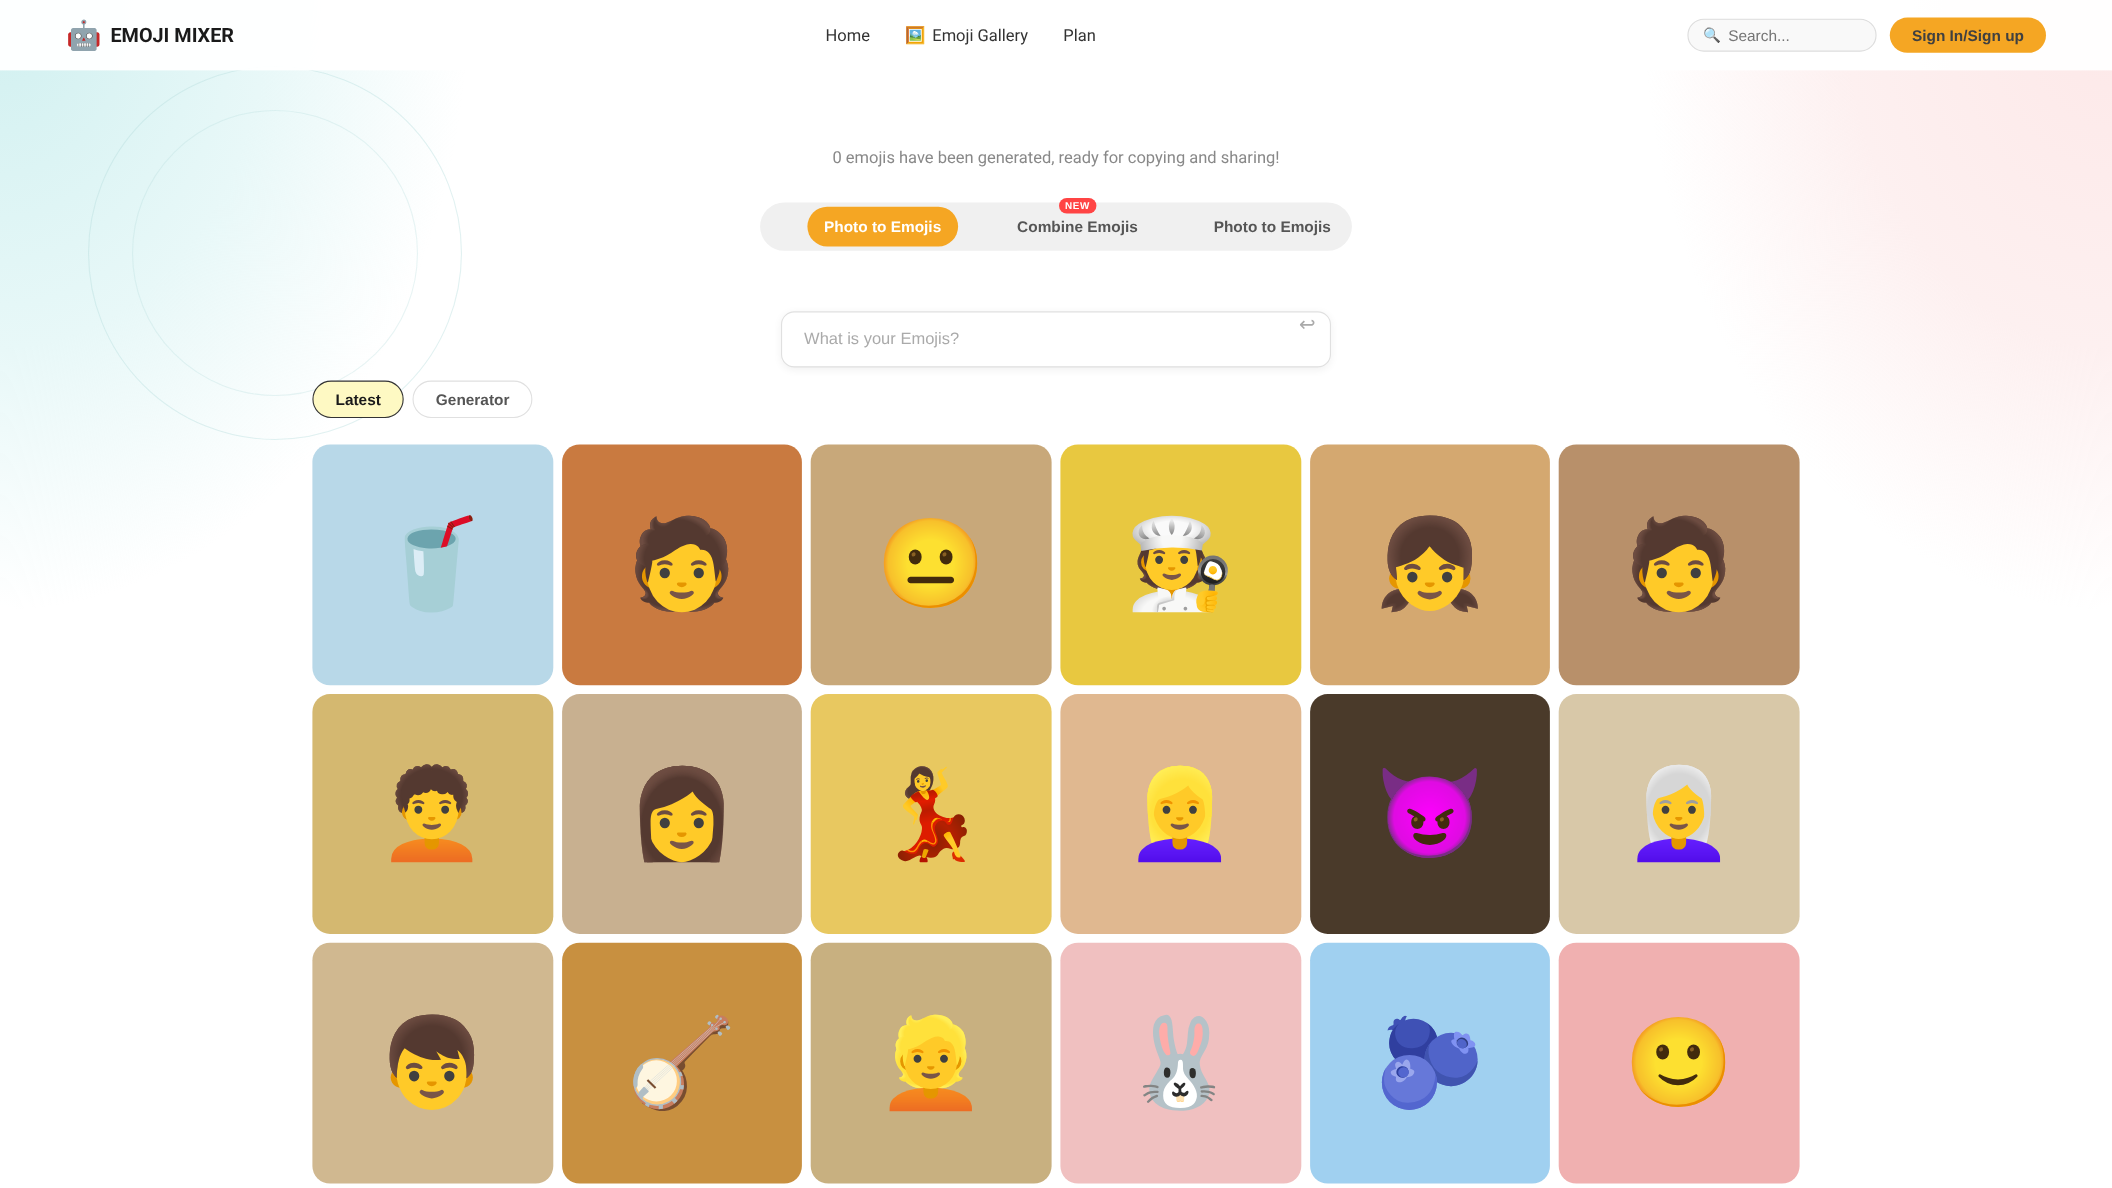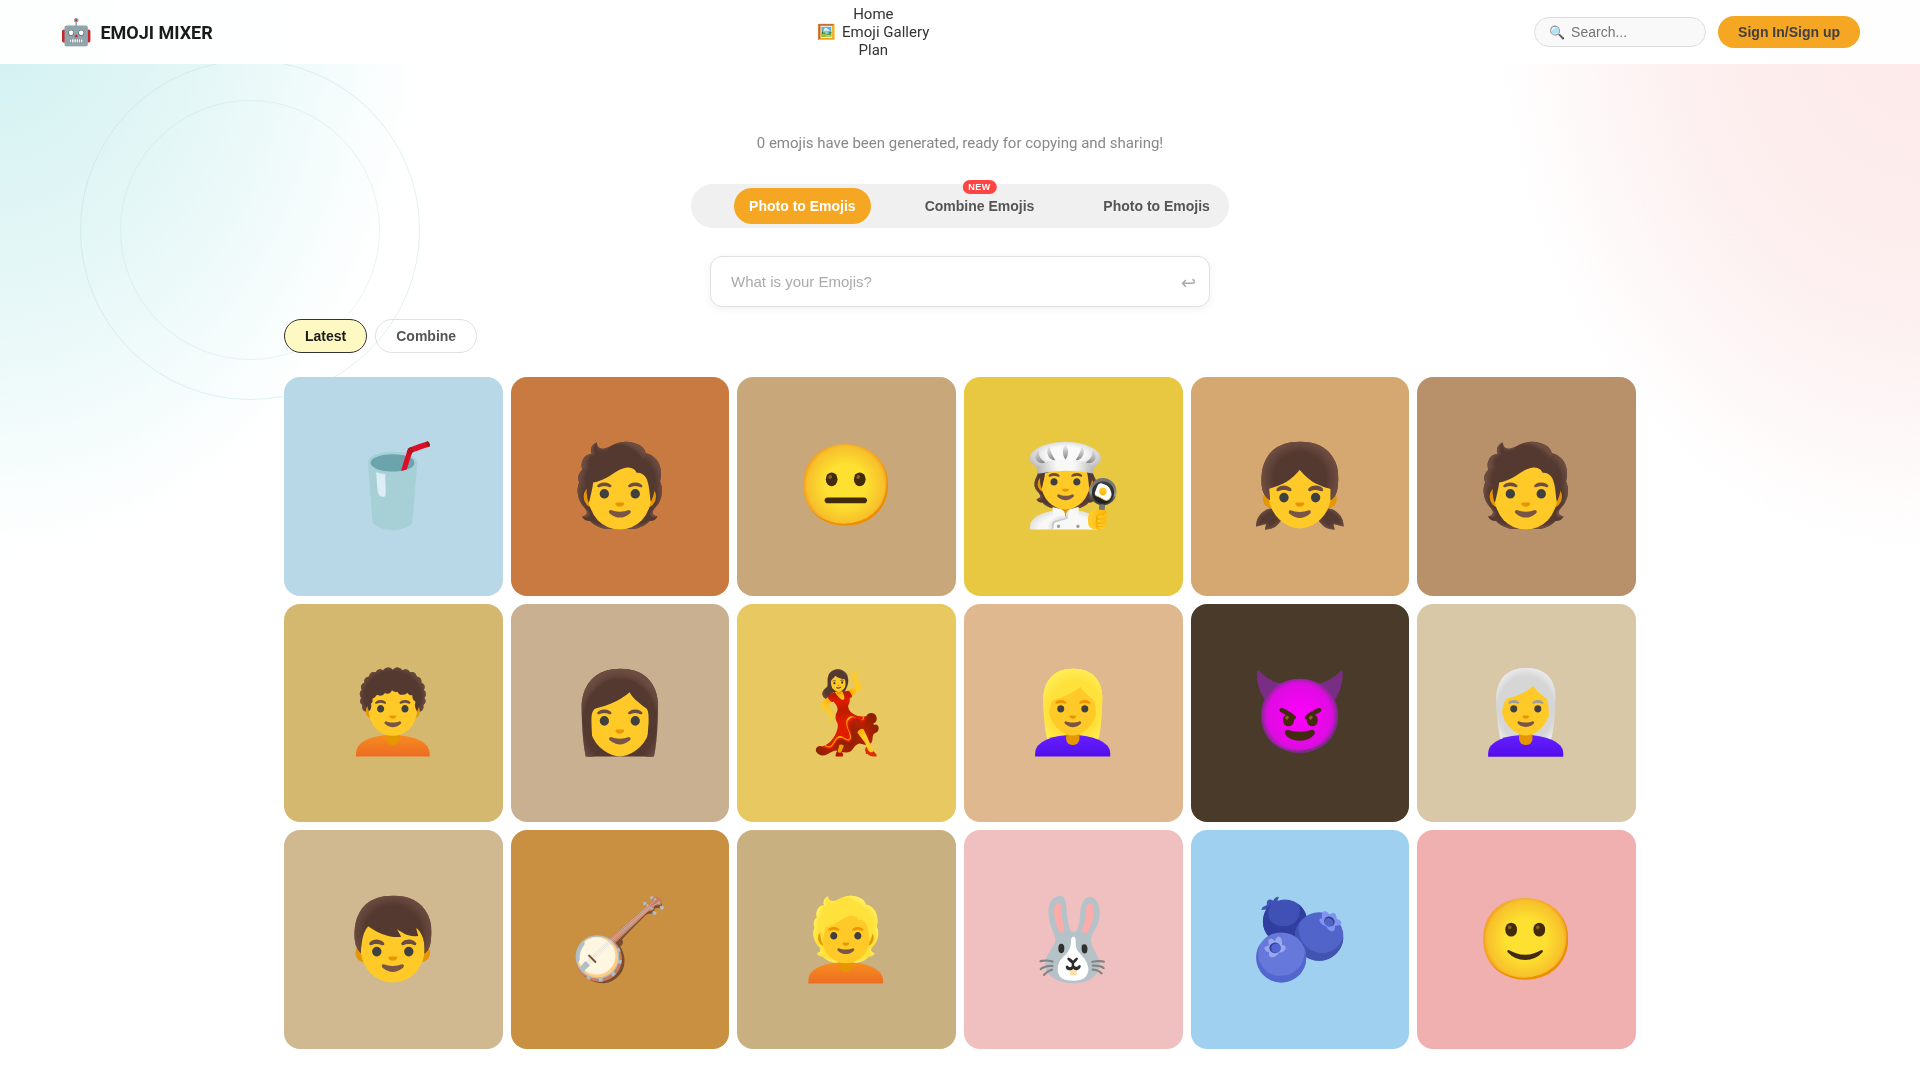--- a/index.html
+++ b/index.html
@@ -63,21 +63,21 @@
       font-size: 18px;
       color: #1a1a1a;
       text-decoration: none;
     }
     .nav-logo-icon {
       font-size: 26px;
     }
     .nav-links {
       display: flex;
       align-items: center;
-      flex-direction: column;
+      gap: 32px;
     }
     .nav-link {
       font-size: 15px;
       color: #333;
       text-decoration: none;
       cursor: pointer;
       display: flex;
       align-items: center;
       gap: 6px;
     }
@@ -191,20 +191,21 @@
     .emoji-input {
       width: 100%;
       padding: 16px 48px 16px 20px;
       border: 1.5px solid #e0e0e0;
       border-radius: 12px;
       font-size: 15px;
       outline: none;
       color: #333;
       background: #fff;
       box-shadow: 0 2px 8px rgba(0,0,0,0.06);
+      margin-top: 27px;
     }
     .emoji-input::placeholder { color: #aaa; }
     .enter-icon {
       position: absolute;
       right: 14px;
       top: 50%;
       transform: translateY(-50%);
       color: #aaa;
       font-size: 18px;
       cursor: pointer;
@@ -329,21 +330,21 @@
 
   
   <div class="input-wrapper">
     <input type="text" class="emoji-input" placeholder="What is your Emojis?" style="">
     <span class="enter-icon">↩</span>
   </div>
 
   
   <div class="filter-tabs">
     <button class="filter-tab active">Latest</button>
-    <button class="filter-tab">Combine</button>
+    <button class="filter-tab">Generator</button>
   </div>
 
   
   <div class="emoji-grid" id="emoji-grid-container">
   <div class="emoji-card card-bg-blue">
         <div class="emoji-card-inner">🥤</div>
       </div>
       <div class="emoji-card card-bg-orange">
         <div class="emoji-card-inner">🧑</div>
       </div>

